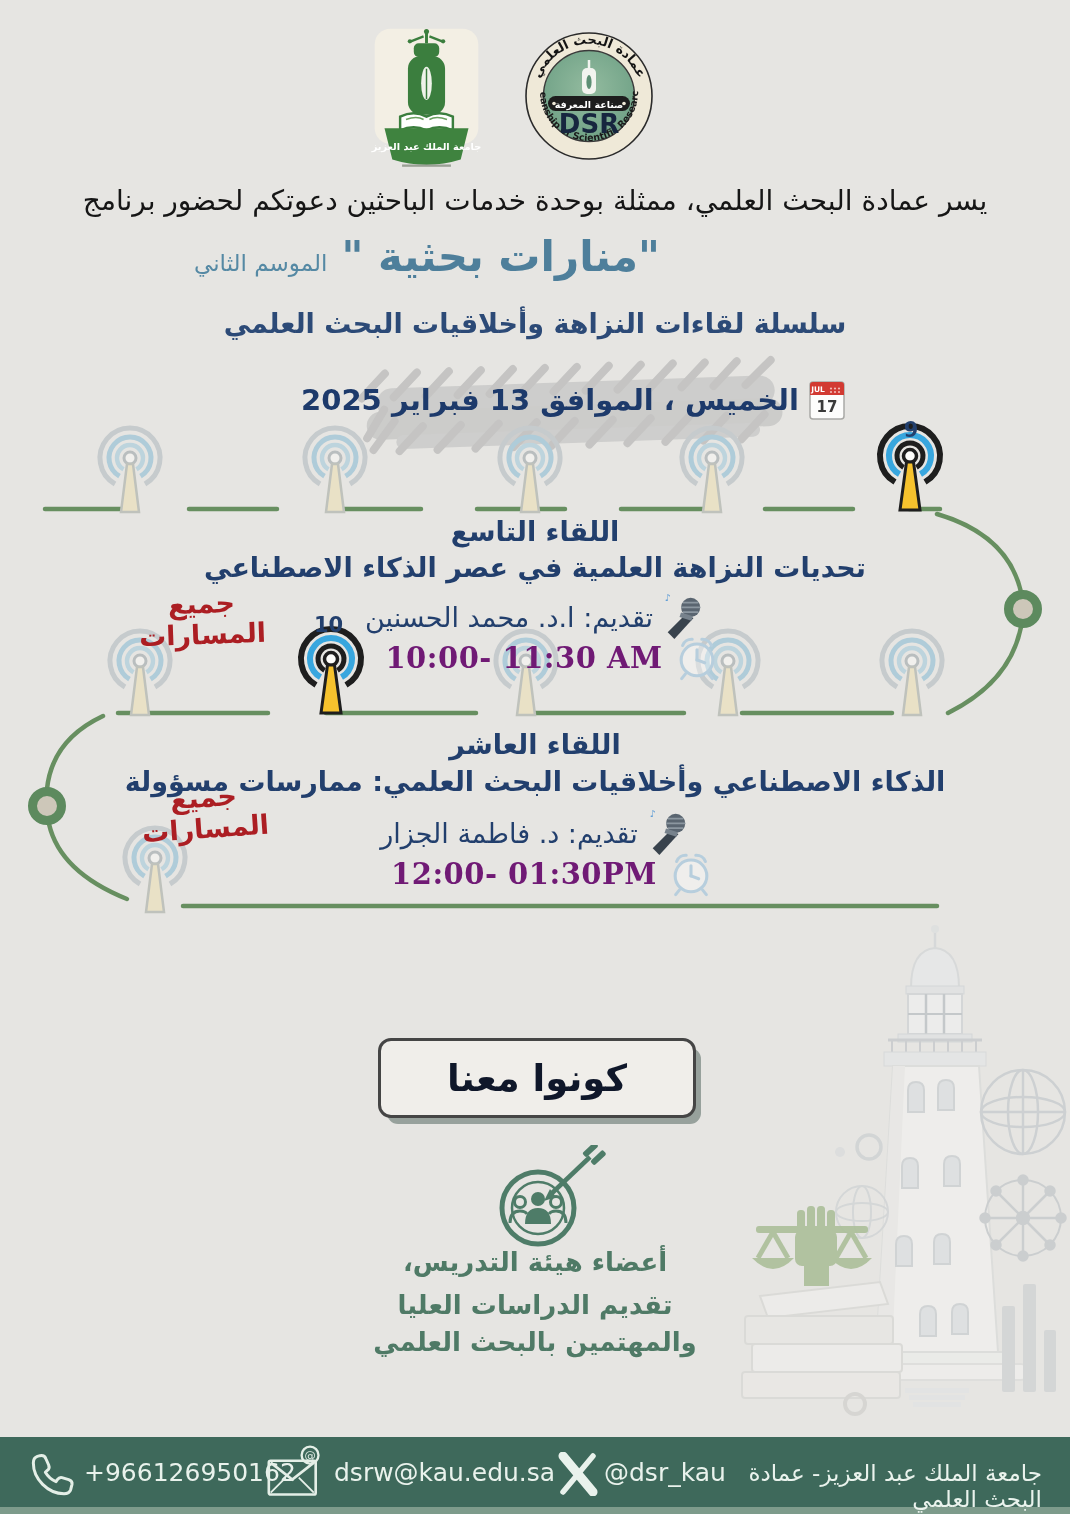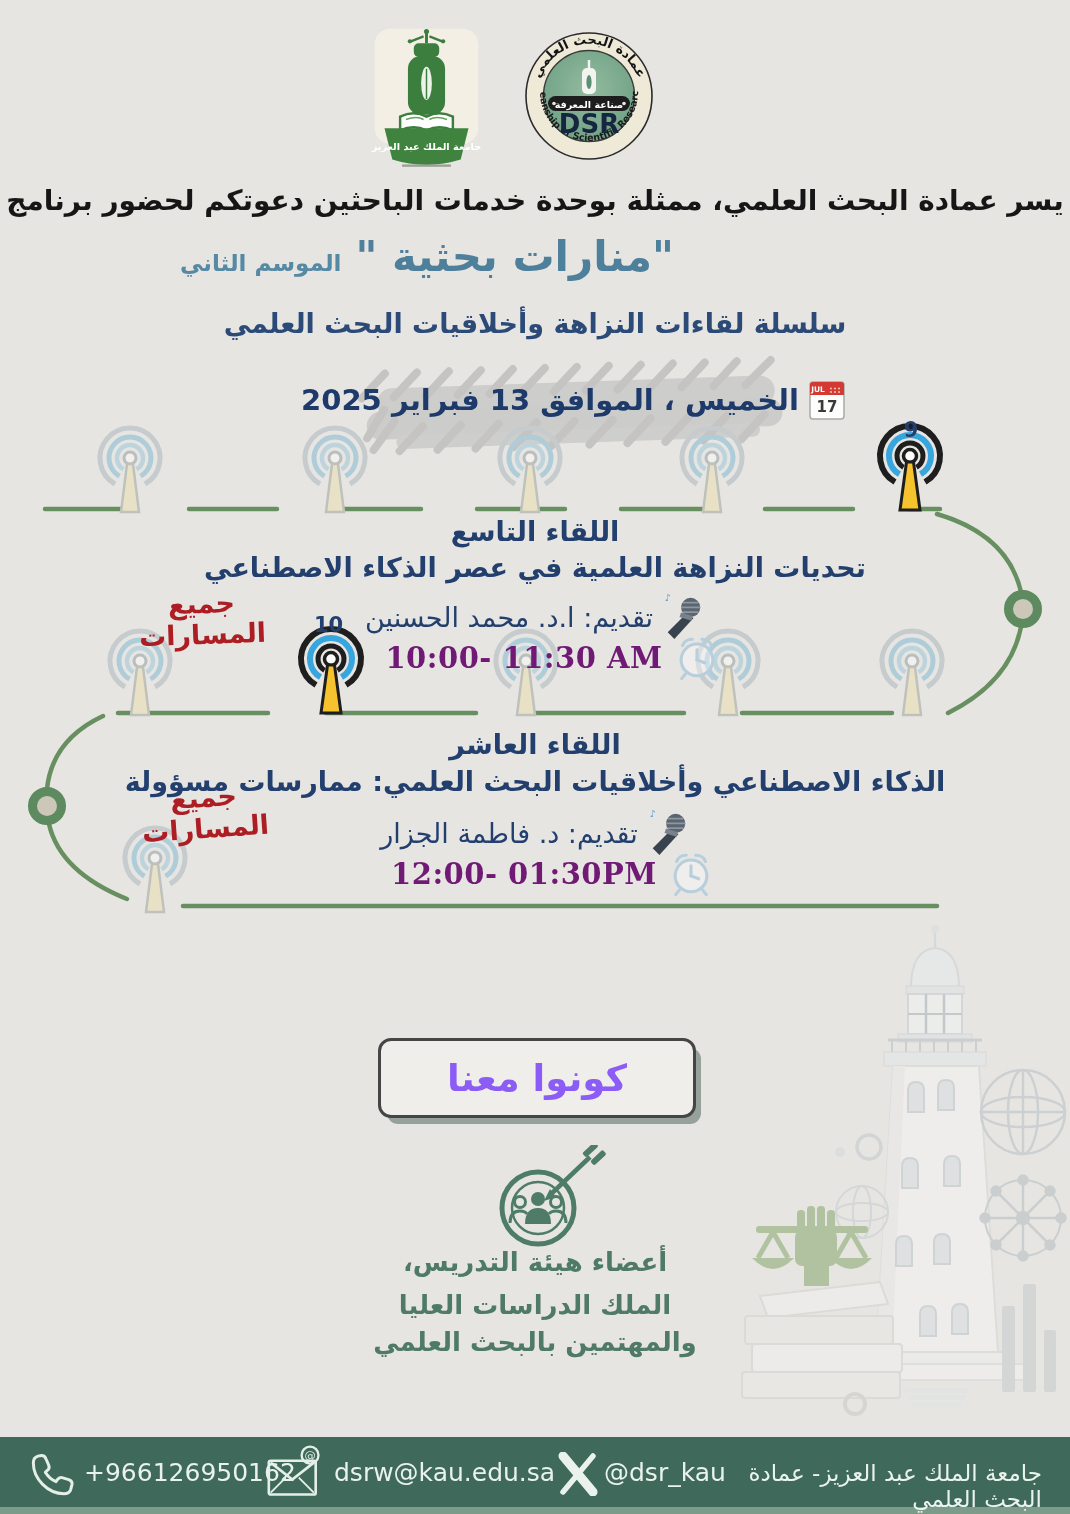--- a/index.html
+++ b/index.html
@@ -1,43 +1,43 @@
 <!DOCTYPE html>
 <html lang="ar"><head>
 <meta charset="utf-8">
 <style>
   html,body{margin:0;padding:0;background:#9a9a9a;}
   .poster{position:relative;width:1070px;height:1514px;margin:0 auto;background:#e6e5e2;
           overflow:hidden;font-family:"DejaVu Sans",sans-serif;}
   .abs{position:absolute;}
   .ctr{left:0;width:1070px;text-align:center;}
   .ar{direction:rtl;}
-  .invitation{top:184px;font-size:28px;font-weight:700;color:#161616;}
+  .invitation{top:184px;font-size:28px;font-weight:400;color:#161616;}
   .program-row{top:232px;display:flex;justify-content:center;align-items:baseline;gap:14px;
                direction:rtl;transform:translateX(-108px);}
   .program-name{font-size:42px;font-weight:700;color:#4e7f9b;letter-spacing:0;}
-  .season{font-size:23px;font-weight:700;color:#5589a4;}
+  .season{font-size:23px;font-weight:400;color:#5589a4;}
   .series{top:308px;font-size:27px;font-weight:700;color:#2c4a77;}
   .date-row{top:379px;display:flex;justify-content:center;align-items:center;gap:10px;
             direction:rtl;transform:translateX(38px);z-index:3;}
   .date-text{font-size:29px;font-weight:700;color:#1d3a6b;}
   .num-label{font-size:21px;font-weight:700;color:#223f6d;z-index:3;}
   .s-title{font-size:27px;font-weight:700;color:#223f6d;z-index:3;}
   .s-topic{font-size:27px;font-weight:700;color:#223f6d;z-index:3;}
   .p-row{display:flex;justify-content:center;align-items:center;gap:8px;direction:rtl;z-index:3;}
   .p-text{font-size:27px;font-weight:400;color:#223f6d;}
   .t-row{display:flex;justify-content:center;align-items:center;gap:10px;z-index:3;
          transform:translateX(18px);}
   .t-text{font-family:"DejaVu Serif",serif;font-size:29px;font-weight:700;color:#701a75;
           letter-spacing:0.5px;}
   .tracks{font-size:27px;font-weight:700;color:#ac1e23;z-index:3;}
   .cta{top:1038px;left:378px;width:312px;height:74px;background:#f0eeea;border:3px solid #454545;
        border-radius:13px;box-shadow:7px 8px 0 -2px #97a19c;display:flex;align-items:center;
        justify-content:center;z-index:4;cursor:pointer;}
-  .cta span{font-size:37px;font-weight:700;color:#8b5cf6;}
+  .cta span{font-size:37px;font-weight:700;color:#0f172a;}
   .aud{font-size:26px;font-weight:700;color:#4f7a66;line-height:37px;}
   .footer{top:1437px;left:0;width:1070px;height:77px;background:#3e695b;z-index:5;}
   .footer-strip{top:1507px;left:0;width:1070px;height:7px;background:#7d9b8b;z-index:6;}
   .f-text{position:absolute;color:#e9f2ec;font-size:25px;}
   .f-org{position:absolute;color:#eaf3ed;font-size:23px;direction:rtl;text-align:right;}
   svg{display:block;}
 </style>
 </head>
 <body>
 
@@ -395,21 +395,21 @@
     </g>
     <g fill="#4e7c68">
       <line x1="120" y1="12" x2="80" y2="50" stroke="#4e7c68" stroke-width="4.5"></line>
       <polygon points="74,56 86,52 80,44"></polygon>
       <rect x="112" y="2" width="17" height="6" rx="2" transform="rotate(-43 120 5)"></rect>
       <rect x="120" y="10" width="17" height="6" rx="2" transform="rotate(-43 128 13)"></rect>
     </g>
   </svg>
 
   <div class="abs ctr ar aud" style="top:1244px">أعضاء هيئة التدريس،</div>
-  <div class="abs ctr ar aud" style="top:1287px">الملك الدراسات العليا</div>
+  <div class="abs ctr ar aud" style="top:1287px">تقديم الدراسات العليا</div>
   <div class="abs ctr ar aud" style="top:1324px">والمهتمين بالبحث العلمي</div>
 
   <div class="abs footer"></div>
   <div class="abs footer-strip"></div>
 
   <svg class="abs" style="left:28px;top:1448px;z-index:6" width="48" height="54" viewBox="0 0 72 68">
     <path d="M14 6 Q8 8 8 16 Q8 34 22 48 Q36 62 54 62 Q62 62 64 56 L66 48 Q67 43 61 41 L51 38 Q47 37 44 41 L42 44 Q32 40 26 30 L29 27 Q33 24 31 19 L27 10 Q25 4 18 5 Z" fill="none" stroke="#e4efe7" stroke-width="4.5" stroke-linejoin="round"></path>
   </svg>
   <div class="f-text abs" style="left:84px;top:1458px;z-index:6">+966126950162</div>
 

